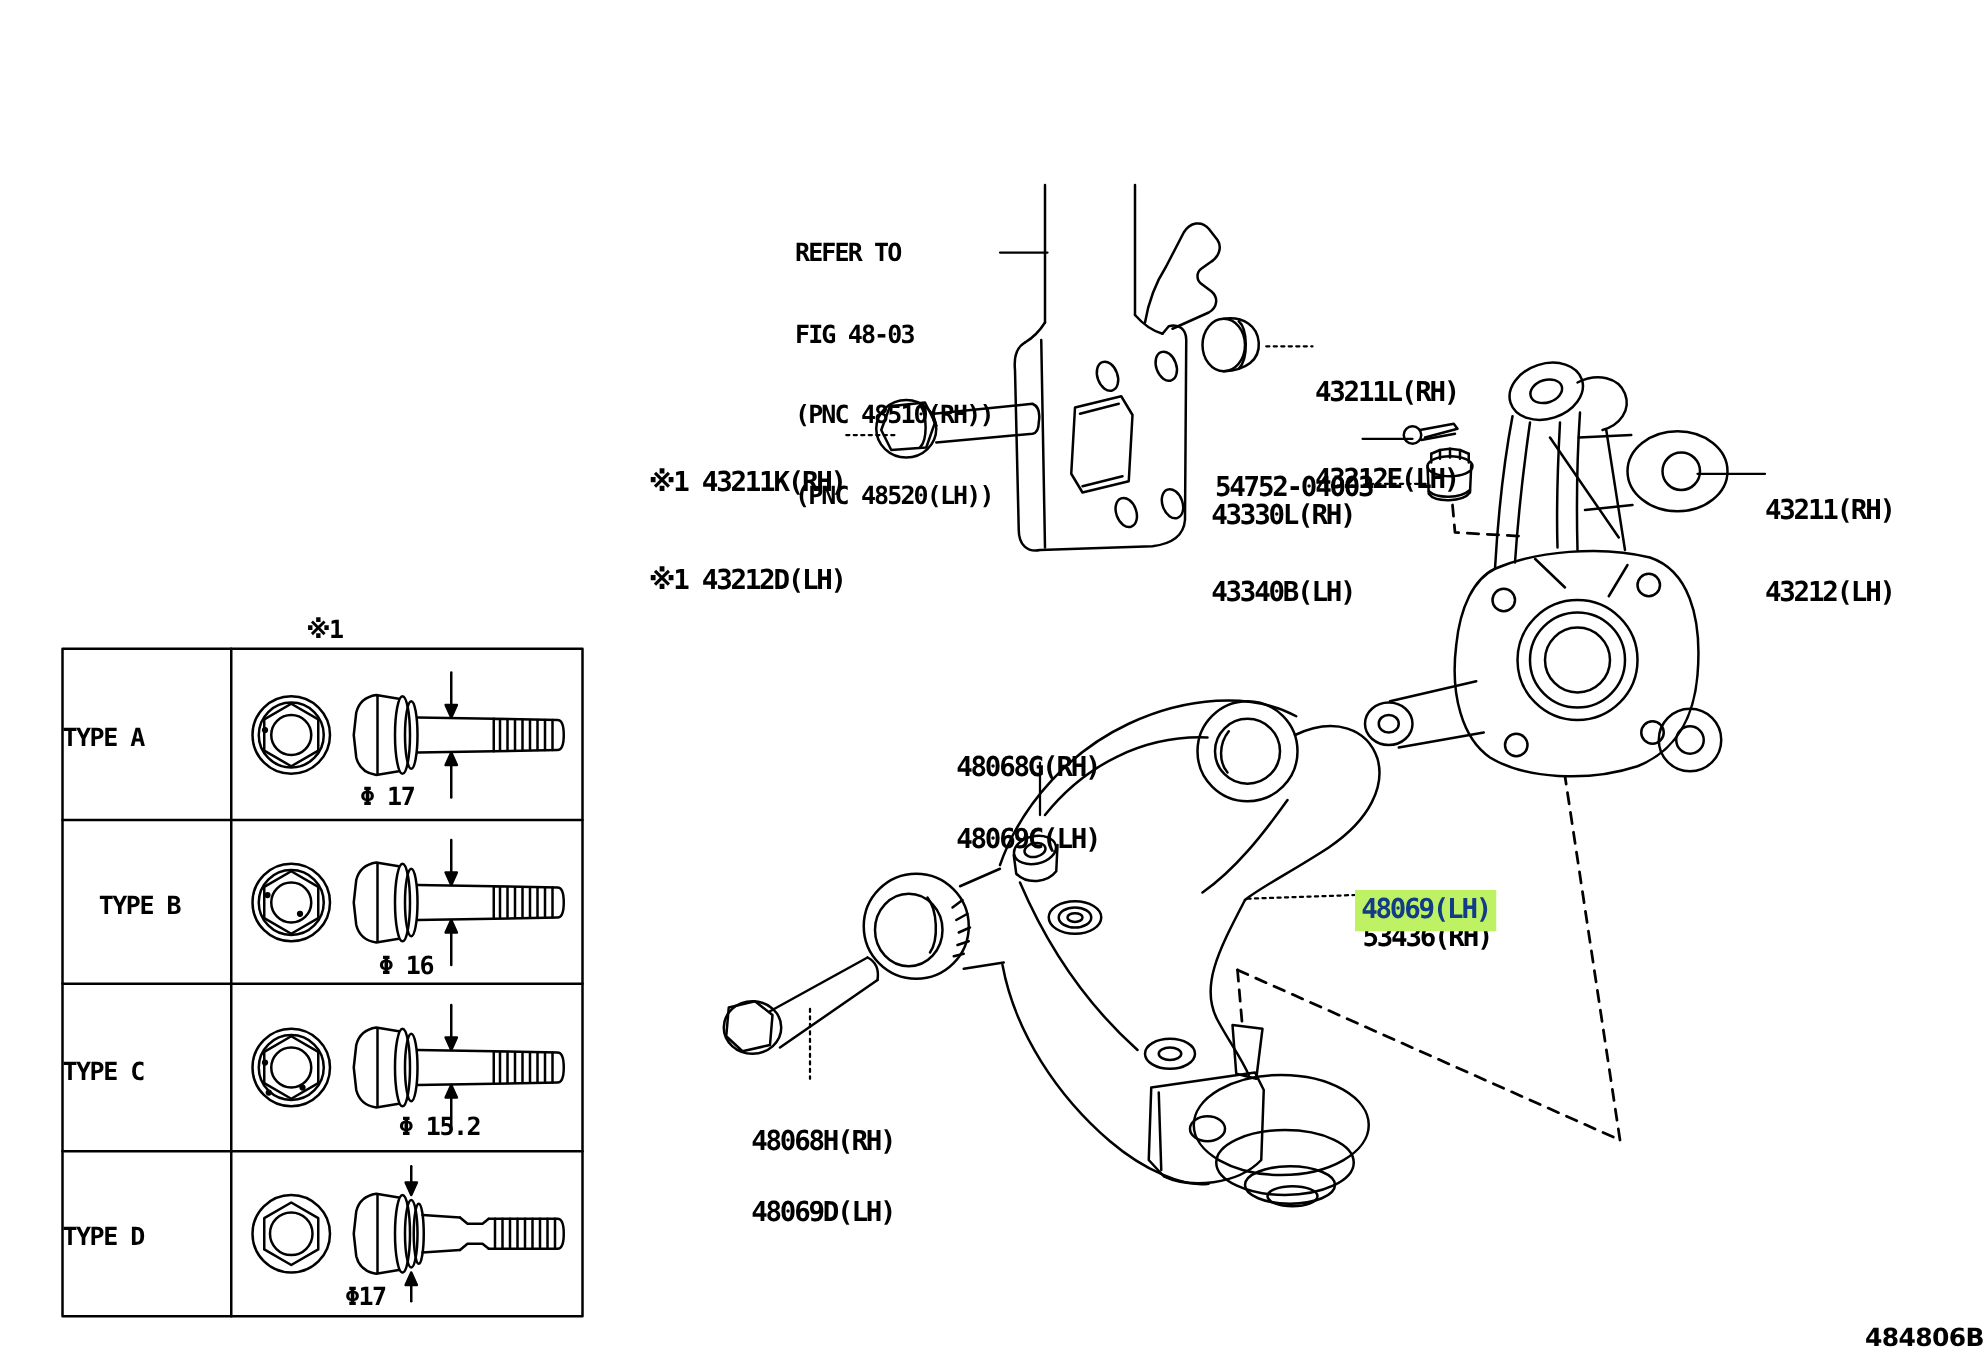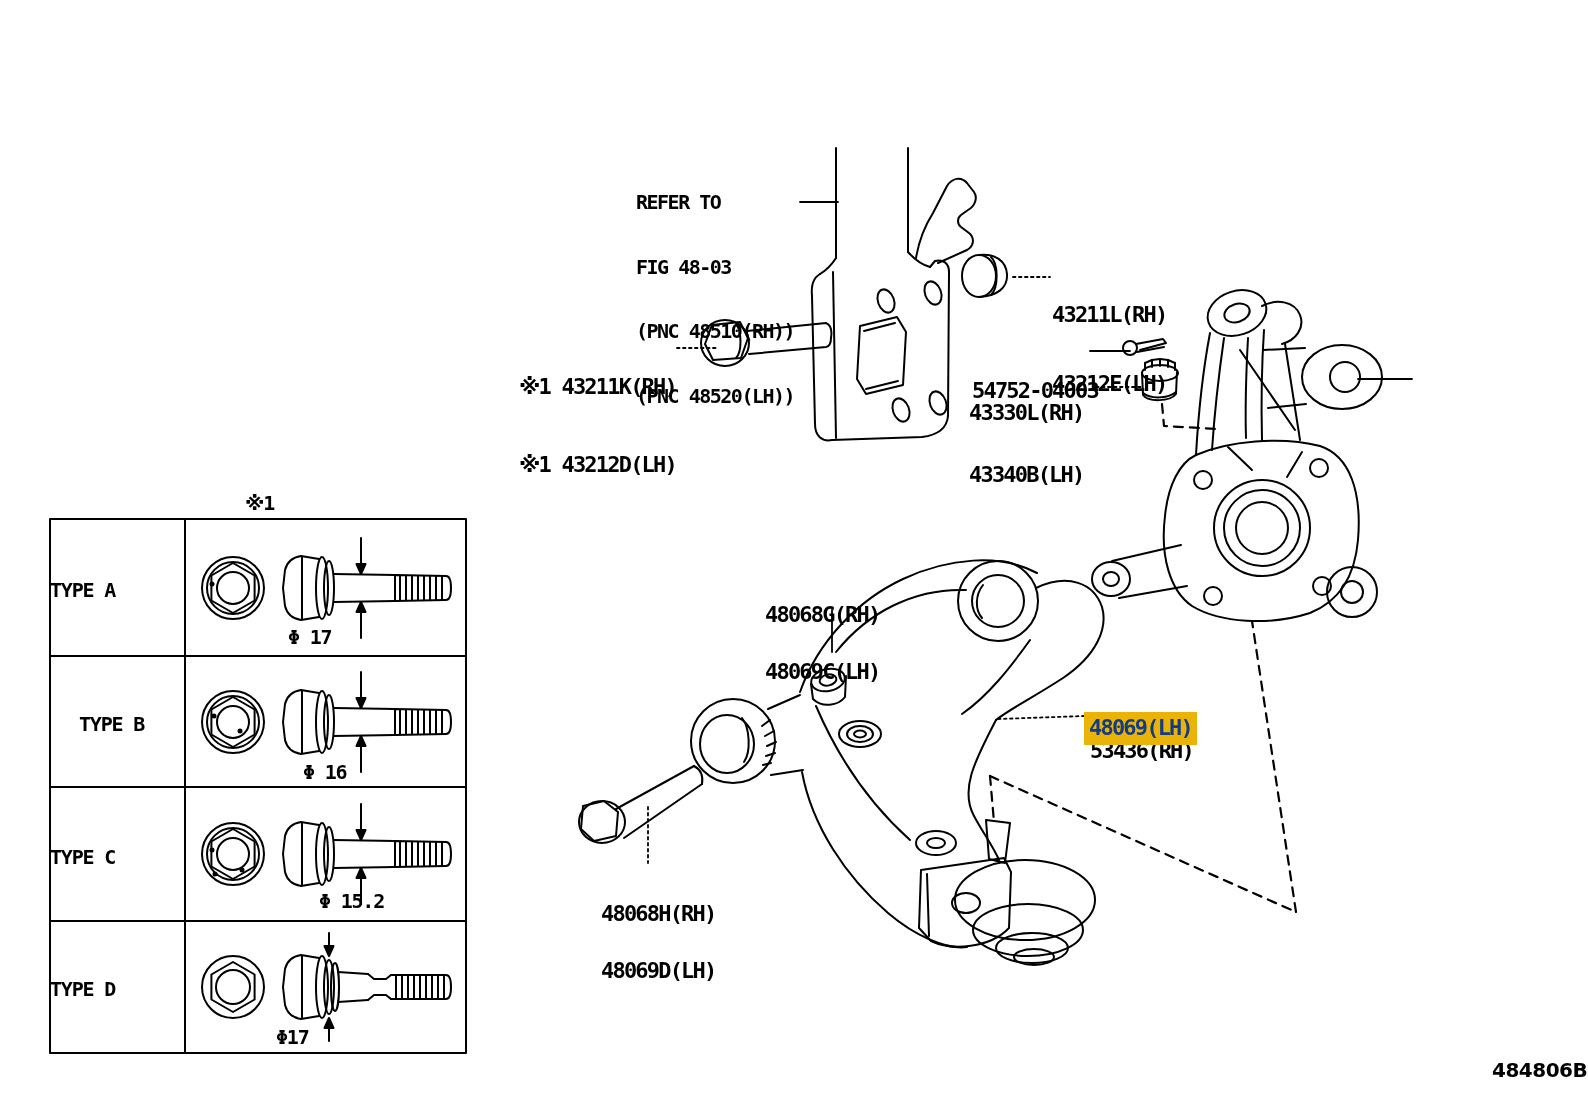--- a/index.html
+++ b/index.html
@@ -3,21 +3,21 @@
 <meta charset="utf-8">
 <style>
   html,body{margin:0;padding:0;background:#ffffff;}
   .stage{position:relative;width:1588px;height:1095px;background:#ffffff;overflow:hidden;
          font-family:"DejaVu Sans Mono","DejaVu Sans",monospace;border-radius:25px;}
   .stage svg{position:absolute;left:0;top:0;}
   .lbl{position:absolute;font-weight:bold;font-size:22px;letter-spacing:-1.8px;
        line-height:21px;color:#000;white-space:pre;}
   .lbl span{display:block;}
   .lbl-sm{font-size:20px;letter-spacing:-1.5px;}
-  .hl{position:absolute;left:1084px;top:712px;width:113px;height:33px;background:#eab308;}
+  .hl{position:absolute;left:1084px;top:712px;width:113px;height:33px;background:#bef264;}
   .hl span{display:block;padding:3px 0 0 5px;color:#123C85;font-weight:bold;font-size:22px;
            letter-spacing:-1.8px;line-height:26px;}
   .code{position:absolute;left:1492px;top:1058px;font-family:"DejaVu Sans","Liberation Sans",sans-serif;
         font-weight:bold;font-size:20px;letter-spacing:-0.5px;color:#000;}
   .type-lbl{position:absolute;left:50px;width:135px;font-weight:bold;
             font-size:20px;letter-spacing:-1.2px;color:#000;}
   .dia-lbl{position:absolute;font-weight:bold;font-size:20px;letter-spacing:-1.2px;color:#000;}
 </style>
 </head>
 <body>
@@ -257,20 +257,24 @@
 
   <div class="lbl" style="left:972px;top:341px;line-height:20px;">
     <span>54752-04003</span>
   </div>
 
   <div class="lbl" style="left:969px;top:362px;line-height:20.5px;">
     <span>43330L(RH)</span>
     <span>43340B(LH)</span>
   </div>
 
+  <div class="lbl" style="left:1412px;top:354px;line-height:22px;">
+    <span>43211(RH)</span>
+    <span>43212(LH)</span>
+  </div>
 
   <div class="lbl" style="left:765px;top:567px;line-height:19px;">
     <span>48068G(RH)</span>
     <span>48069C(LH)</span>
   </div>
 
   <div class="lbl" style="left:1090px;top:698px;">
     <span>53436(RH)</span>
   </div>
 

